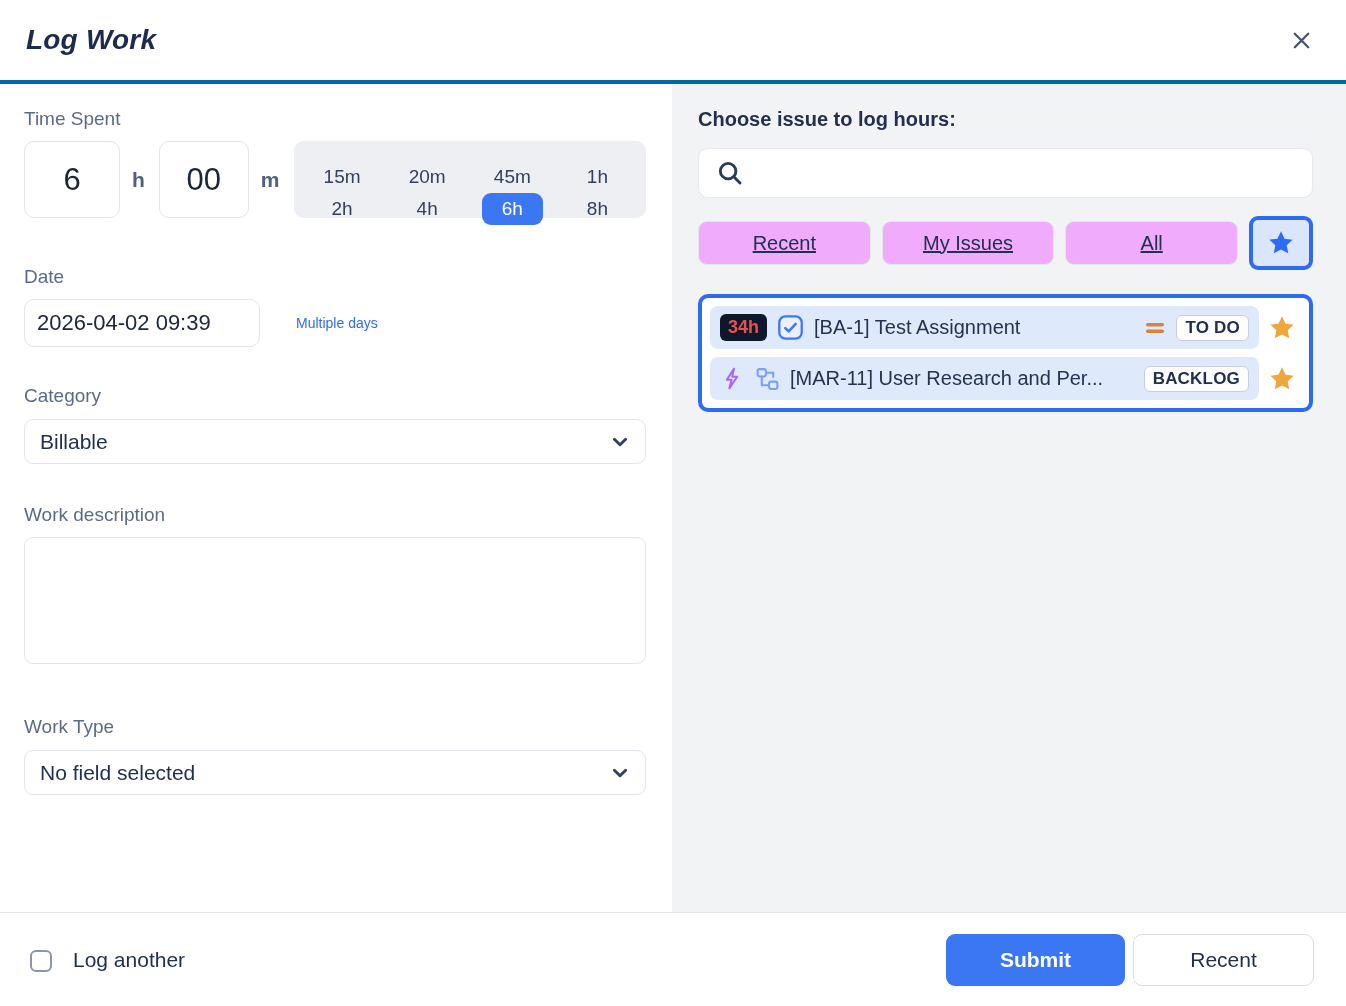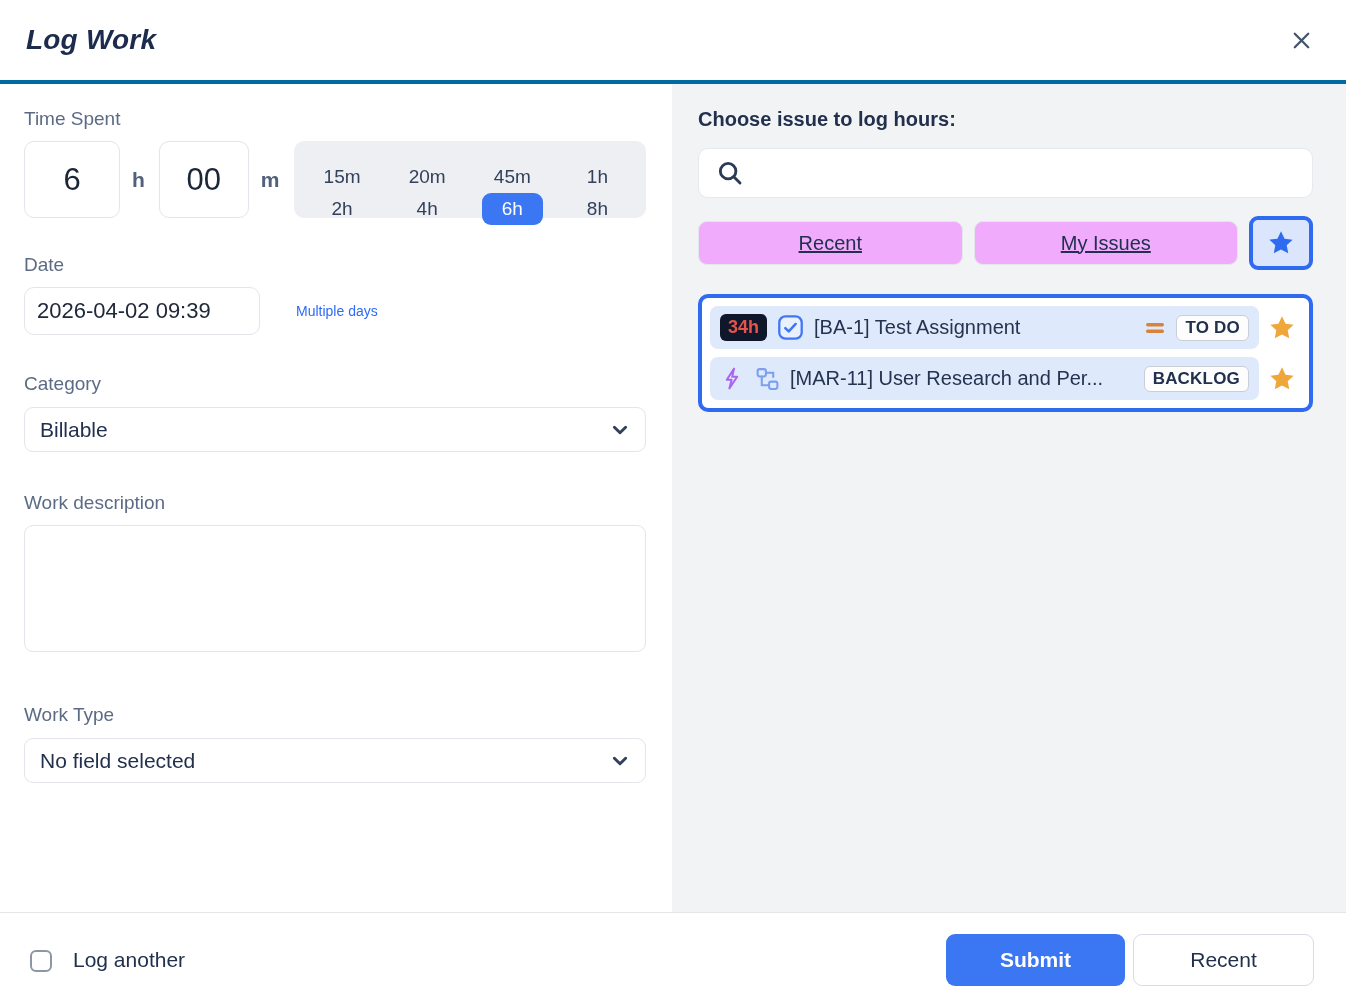--- a/index.html
+++ b/index.html
@@ -44,21 +44,21 @@
     display: grid; grid-template-columns: repeat(4, 1fr); grid-template-rows: 1fr 1fr;
     align-items: center; justify-items: center; padding: 20px 6px;
   }
   .preset-chip {
     font-size: 19px; color: #33415c; padding: 4px 14px; border-radius: 9px; cursor: pointer;
     line-height: 1.25;
   }
   .preset-chip.selected { background: #3b76f3; color: #ffffff; padding: 4px 20px; }
 
   
-  .date-section { margin-top: 36px; }
+  .date-section { margin-top: 48px; }
   .date-row { display: flex; align-items: center; }
   .date-input {
     width: 236px; height: 48px; border: 1px solid #e2e5ea; border-radius: 10px;
     font-family: "Liberation Sans", sans-serif;
     font-size: 22px; color: #20293a; padding: 0 12px; background: #fff; outline: none;
   }
   .link { font-size: 14px; color: #2f6bf5; margin-left: 36px; cursor: pointer; }
 
   
   .select-section { margin-top: 38px; }
@@ -234,20 +234,23 @@
         </span>
       </div>
 
       <div class="filter-row">
         <div class="filter-btn">
           <span>Recent</span>
         </div>
         <div class="filter-btn">
           <span>My Issues</span>
         </div>
+        <div class="filter-btn">
+          <span>All</span>
+        </div>
         <div class="fav-filter-btn">
           <span class="icon">
             <svg width="30" height="30" viewBox="0 0 24 24">
                 <path d="M12 2.5l2.85 6.05 6.45.8-4.75 4.5 1.25 6.4L12 17.1l-5.8 3.15 1.25-6.4-4.75-4.5 6.45-.8z" fill="#2e6bf0"></path>
               </svg>
           </span>
         </div>
       </div>
 
       <div class="issue-list">

